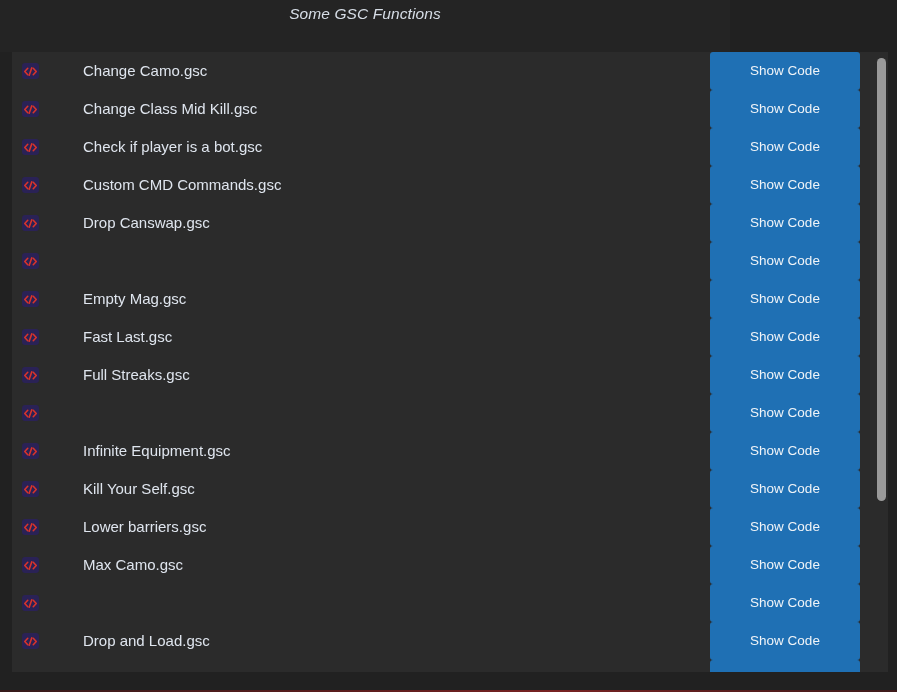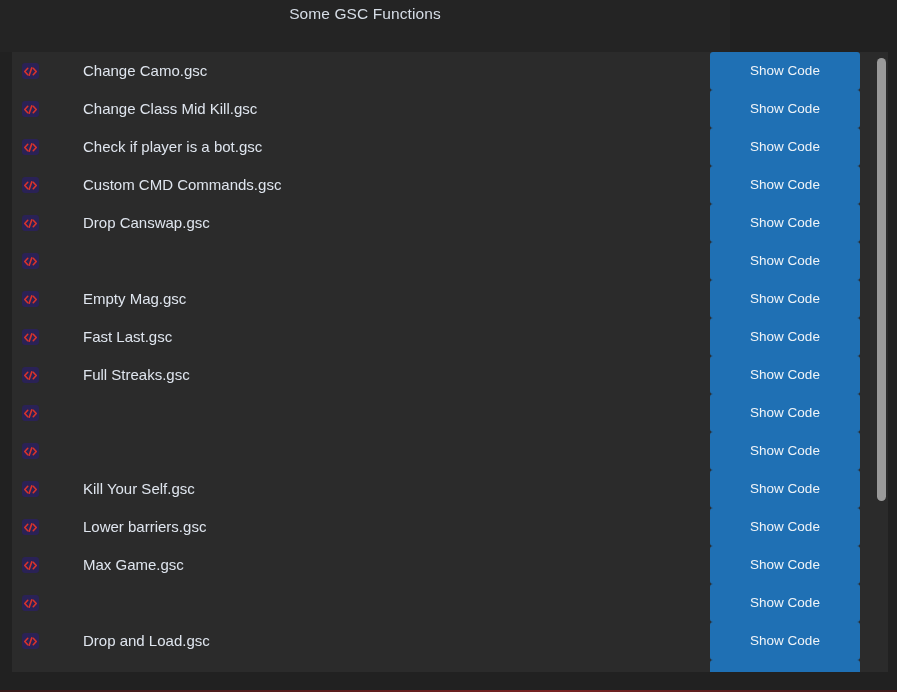--- a/index.html
+++ b/index.html
@@ -27,20 +27,21 @@
   .header {
     position: absolute;
     left: 0;
     top: 0;
     width: 730px;
     height: 52px;
     background: #242424;
     display: flex;
     align-items: flex-start;
     justify-content: center;
+    font-style: italic;
   }
   .header-title {
     margin-top: 5px;
     font-size: 15.5px;
     line-height: 18px;
     color: #d6dde6;
     letter-spacing: 0.1px;
     white-space: nowrap;
   }
 
@@ -284,20 +285,21 @@
           <button class="show-code-btn">Show Code</button>
         </div>
         <div class="row">
           <span class="code-icon">
             <svg width="15" height="11" viewBox="0 0 30 22" aria-hidden="true">
               <path d="M9.5 4.5 L3.5 11 L9.5 17.5" fill="none" stroke="#d9342b" stroke-width="3.2" stroke-linecap="round" stroke-linejoin="round"></path>
               <path d="M17.6 3.4 L12.4 18.6" fill="none" stroke="#d9342b" stroke-width="3.2" stroke-linecap="round"></path>
               <path d="M20.5 4.5 L26.5 11 L20.5 17.5" fill="none" stroke="#d9342b" stroke-width="3.2" stroke-linecap="round" stroke-linejoin="round"></path>
             </svg>
           </span>
+          <span class="row-label">Infinite Equipment.gsc</span>
           <span class="row-spacer"></span>
           <button class="show-code-btn">Show Code</button>
         </div>
         <div class="row">
           <span class="code-icon">
             <svg width="15" height="11" viewBox="0 0 30 22" aria-hidden="true">
               <path d="M9.5 4.5 L3.5 11 L9.5 17.5" fill="none" stroke="#d9342b" stroke-width="3.2" stroke-linecap="round" stroke-linejoin="round"></path>
               <path d="M17.6 3.4 L12.4 18.6" fill="none" stroke="#d9342b" stroke-width="3.2" stroke-linecap="round"></path>
               <path d="M20.5 4.5 L26.5 11 L20.5 17.5" fill="none" stroke="#d9342b" stroke-width="3.2" stroke-linecap="round" stroke-linejoin="round"></path>
             </svg>
@@ -319,21 +321,21 @@
           <button class="show-code-btn">Show Code</button>
         </div>
         <div class="row">
           <span class="code-icon">
             <svg width="15" height="11" viewBox="0 0 30 22" aria-hidden="true">
               <path d="M9.5 4.5 L3.5 11 L9.5 17.5" fill="none" stroke="#d9342b" stroke-width="3.2" stroke-linecap="round" stroke-linejoin="round"></path>
               <path d="M17.6 3.4 L12.4 18.6" fill="none" stroke="#d9342b" stroke-width="3.2" stroke-linecap="round"></path>
               <path d="M20.5 4.5 L26.5 11 L20.5 17.5" fill="none" stroke="#d9342b" stroke-width="3.2" stroke-linecap="round" stroke-linejoin="round"></path>
             </svg>
           </span>
-          <span class="row-label">Max Game.gsc</span>
+          <span class="row-label">Max Camo.gsc</span>
           <span class="row-spacer"></span>
           <button class="show-code-btn">Show Code</button>
         </div>
         <div class="row">
           <span class="code-icon">
             <svg width="15" height="11" viewBox="0 0 30 22" aria-hidden="true">
               <path d="M9.5 4.5 L3.5 11 L9.5 17.5" fill="none" stroke="#d9342b" stroke-width="3.2" stroke-linecap="round" stroke-linejoin="round"></path>
               <path d="M17.6 3.4 L12.4 18.6" fill="none" stroke="#d9342b" stroke-width="3.2" stroke-linecap="round"></path>
               <path d="M20.5 4.5 L26.5 11 L20.5 17.5" fill="none" stroke="#d9342b" stroke-width="3.2" stroke-linecap="round" stroke-linejoin="round"></path>
             </svg>

